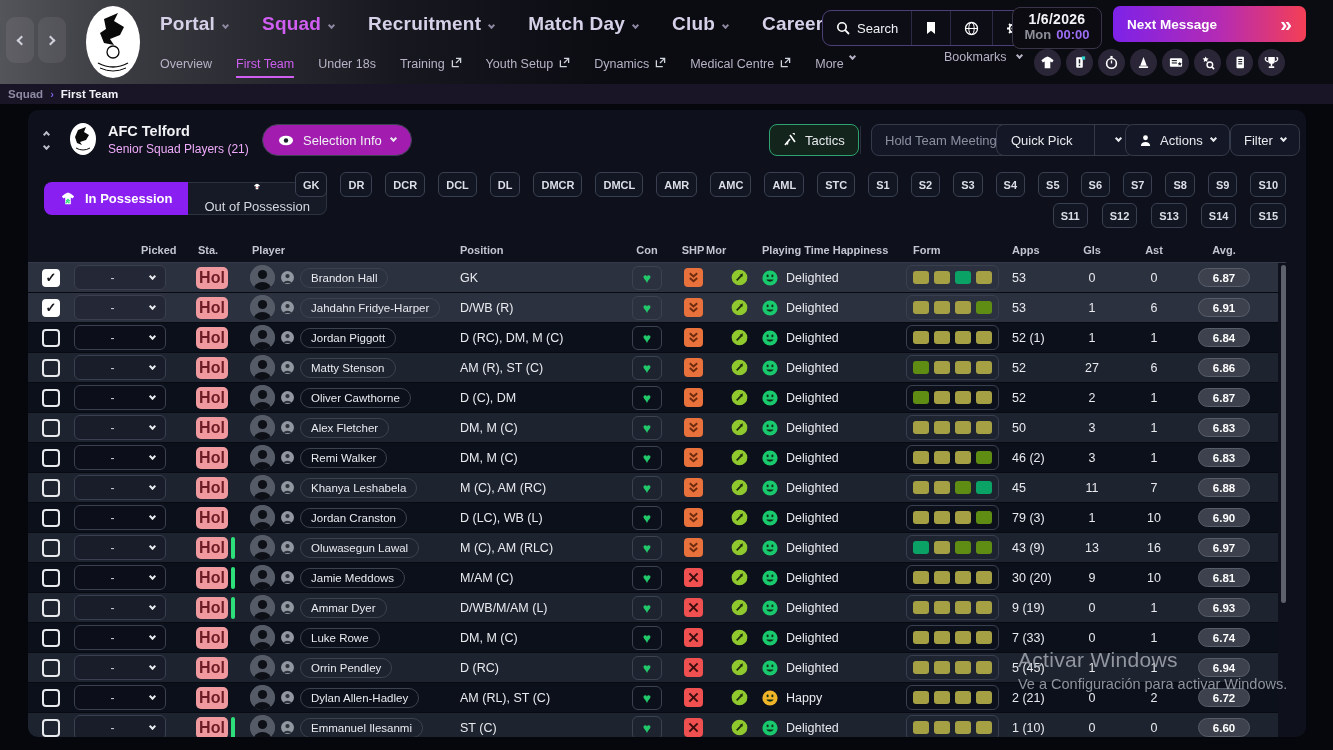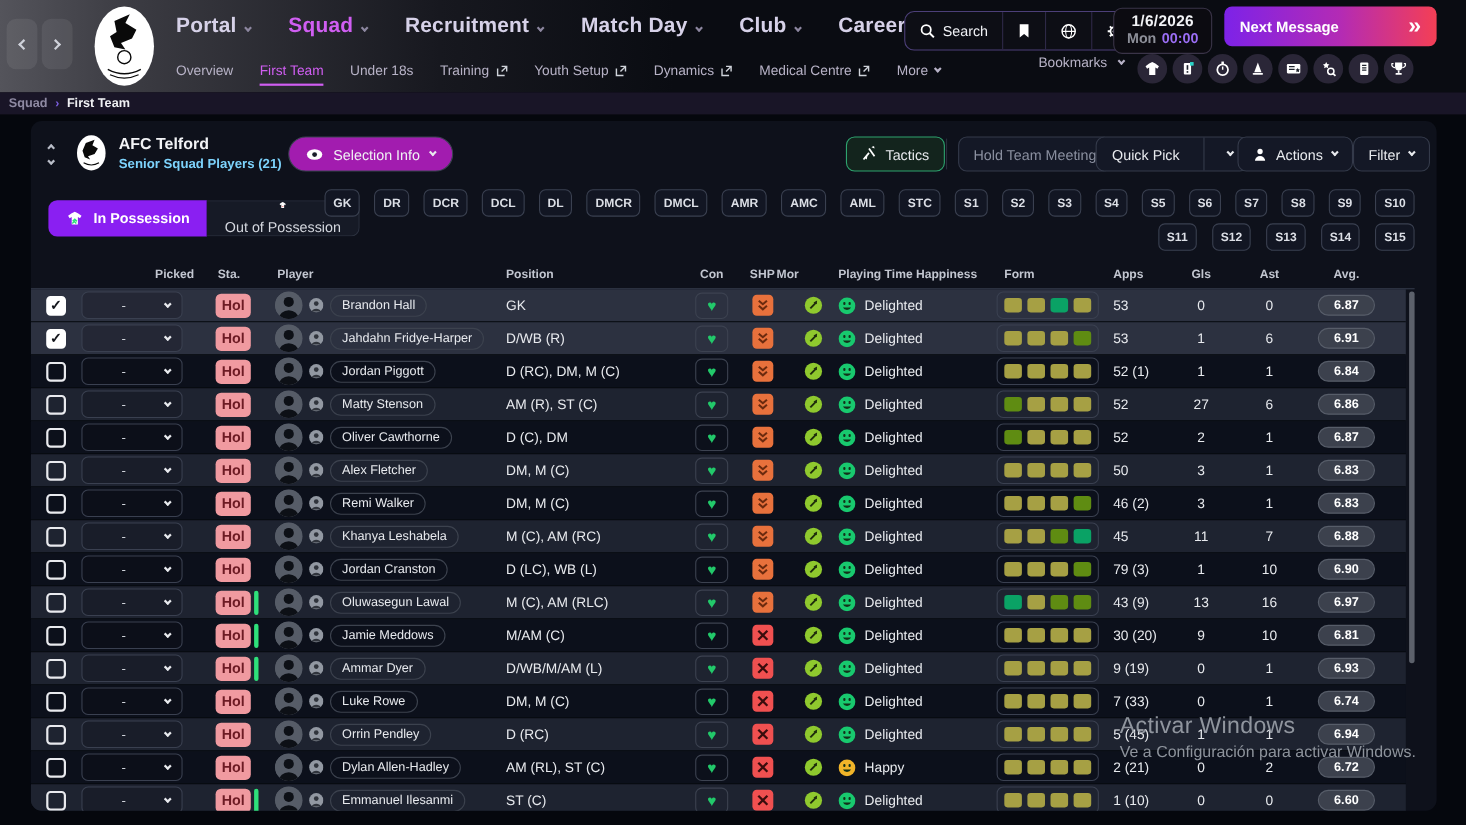--- a/index.html
+++ b/index.html
@@ -33,42 +33,42 @@
 #date-sub{font-size:13px;font-weight:bold;line-height:16px;}
 #date-day{color:#8d8f99;}#date-time{color:#9b6ef5;margin-left:5px;}
 #next-msg{position:absolute;left:1113px;top:6px;width:193px;height:36px;border-radius:7px;
  background:linear-gradient(90deg,#7d22e8 0%,#b42bb4 55%,#f43f55 100%);
  display:flex;align-items:center;justify-content:space-between;padding:0 14px;cursor:pointer;}
 #next-msg-label{font-size:13.5px;font-weight:bold;color:#fff;}
 #next-msg .dbl{font-size:21px;font-weight:bold;color:#fff;line-height:1;margin-top:-2px;}
 
 
 #subnav{position:absolute;left:160px;top:50px;height:28px;display:flex;align-items:center;gap:24px;}
-.sn-item{display:flex;align-items:center;gap:6px;cursor:pointer;position:relative;}
+.sn-item{display:flex;align-items:flex-start;gap:6px;cursor:pointer;position:relative;}
 .sn-label{font-size:12.5px;color:#b7b2c6;}
 .sn-item.active .sn-label{color:#d05ef2;}
 .sn-item.active::after{content:"";position:absolute;left:0;right:0;bottom:-7px;height:2px;background:#d05ef2;}
 .sn-item svg{display:block;}
 #bookmarks{position:absolute;left:944px;top:50px;display:flex;align-items:center;gap:10px;}
 #bookmarks-label{font-size:12.5px;color:#b7b2c6;}
 #icon-row{position:absolute;left:1034px;top:49px;display:flex;gap:5px;}
 .cbtn{width:27px;height:27px;border-radius:50%;background:#2a2637;display:flex;align-items:center;justify-content:center;cursor:pointer;}
 
 
 #crumbbar{position:absolute;left:0;top:84px;width:1333px;height:20px;background:#191527;display:flex;align-items:center;gap:7px;padding-left:8px;}
 #crumb-parent{font-size:11.5px;font-weight:bold;color:#8f8aa3;}
 #crumb-sep{color:#7c5fe0;font-size:11px;font-weight:bold;}
 #crumb-current{font-size:11.5px;font-weight:bold;color:#f0f1f4;}
 
 
 #panel{position:absolute;left:28px;top:110px;width:1278px;height:627px;background:#0e111b;border-radius:10px;overflow:hidden;}
 #collapse{position:absolute;left:16px;top:22px;color:#b9bdc8;display:flex;flex-direction:column;gap:10px;}
 #hdr-badge{position:absolute;left:38px;top:12px;width:34px;height:34px;}
 #hdr-title{position:absolute;left:80px;top:13px;font-size:14.5px;font-weight:bold;color:#f2f3f6;}
-#hdr-sub{position:absolute;left:80px;top:32px;font-size:12px;color:#7dd3fc;font-weight:bold;}
+#hdr-sub{position:absolute;left:80px;top:32px;font-size:12px;color:#f0abfc;}
 #sel-info{position:absolute;left:234px;top:14px;height:32px;border:1px solid #3c4252;border-radius:17px;
  background:#a21caf;display:flex;align-items:center;gap:9px;padding:0 15px;cursor:pointer;color:#e8eaee;}
 #sel-info-label{font-size:13px;color:#f0f1f4;}
 .hbtn{position:absolute;top:14px;height:32px;border-radius:8px;border:1px solid #343a4a;background:#141826;
  display:flex;align-items:center;gap:8px;padding:0 13px;cursor:pointer;font-size:13px;color:#e8eaee;}
 #btn-tactics{left:741px;border-color:#2ea36f;background:#13241d;}
 #hdr-div{position:absolute;left:832px;top:16px;width:1px;height:28px;background:#2a2f3c;}
 #btn-meeting{left:843px;color:#8b90a0;}
 #btn-quickpick{left:968px;padding:0;}
 #qp-text{padding:0 14px;font-size:13px;}
@@ -101,21 +101,21 @@
 .c.cb{left:8px;width:30px;justify-content:center;}
 .checkbox{width:18px;height:18px;border-radius:4px;border:2px solid #e9eaee;display:flex;align-items:center;justify-content:center;cursor:pointer;}
 .checkbox .tick{display:none;}
 .checkbox.checked{background:#fff;border-color:#fff;}
 .checkbox.checked .tick{display:block;color:#14161c;font-size:13px;font-weight:bold;line-height:1;}
 .c.picked{left:46px;width:110px;}
 .pick-dd{width:92px;height:25px;border:1px solid #3a4050;border-radius:6px;display:flex;align-items:center;cursor:pointer;background:rgba(10,13,20,.25);}
 .pick-val{flex:1;text-align:center;font-size:12px;color:#cfd3da;}
 .pick-dd .chev{color:#e8eaee;margin-right:10px;}
 .c.sta{left:168px;width:54px;}
-.badge-hol{width:32px;height:22px;border-radius:5px;background:#f09aa0;color:#6d1b24;font-size:13px;font-weight:bold;display:flex;align-items:center;justify-content:center;}
+.badge-hol{width:32px;height:22px;border-radius:5px;background:#f09aa0;color:#6d1b24;font-size:16px;font-weight:bold;display:flex;align-items:center;justify-content:center;}
 .stripe{width:4px;height:22px;border-radius:2px;background:#2ee07a;margin-left:3px;}
 .c.player{left:222px;width:210px;gap:6px;}
 .avatar{width:25px;height:25px;border-radius:50%;overflow:hidden;background:#555b66;flex:none;}
 .mini-face{flex:none;display:flex;}
 .name-pill{border:1px solid #3c424e;border-radius:12px;padding:3px 10px;font-size:11.5px;color:#e8eaee;white-space:nowrap;}
 .c.pos{left:432px;width:168px;font-size:12.5px;color:#e8eaee;}
 .c.con{left:596px;width:46px;justify-content:center;}
 .con-box{width:30px;height:24px;border:1px solid #3c4250;border-radius:6px;display:flex;align-items:center;justify-content:center;}
 .heart{color:#22c96a;font-size:14px;line-height:1;}
 .c.shp{left:642px;width:46px;justify-content:center;}

